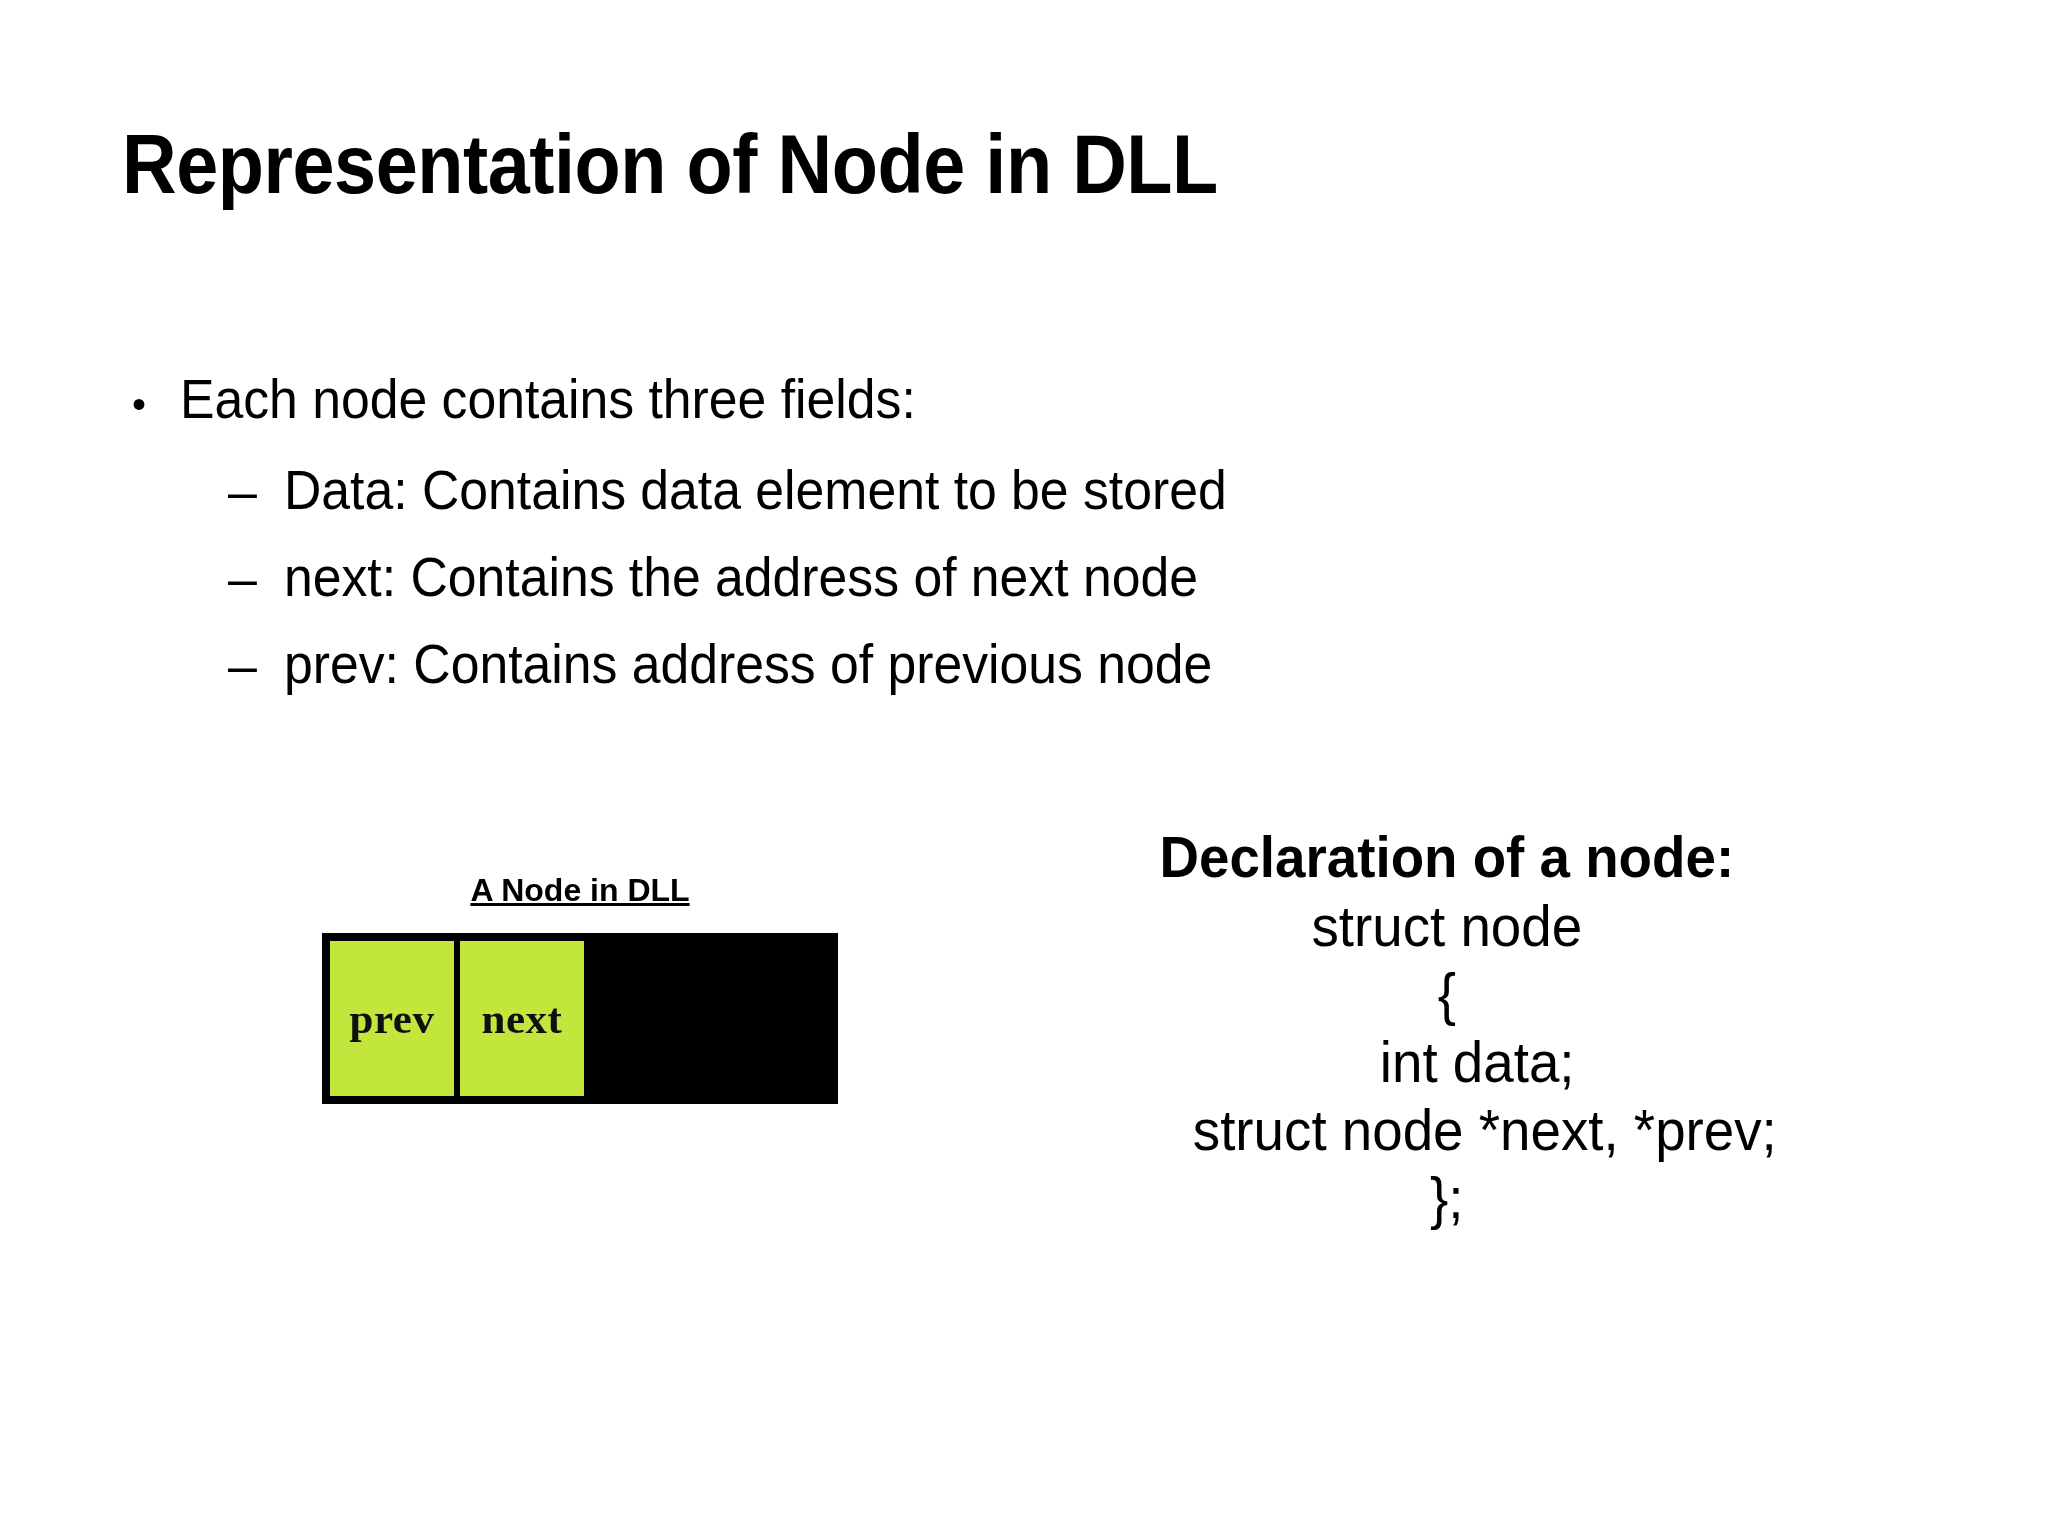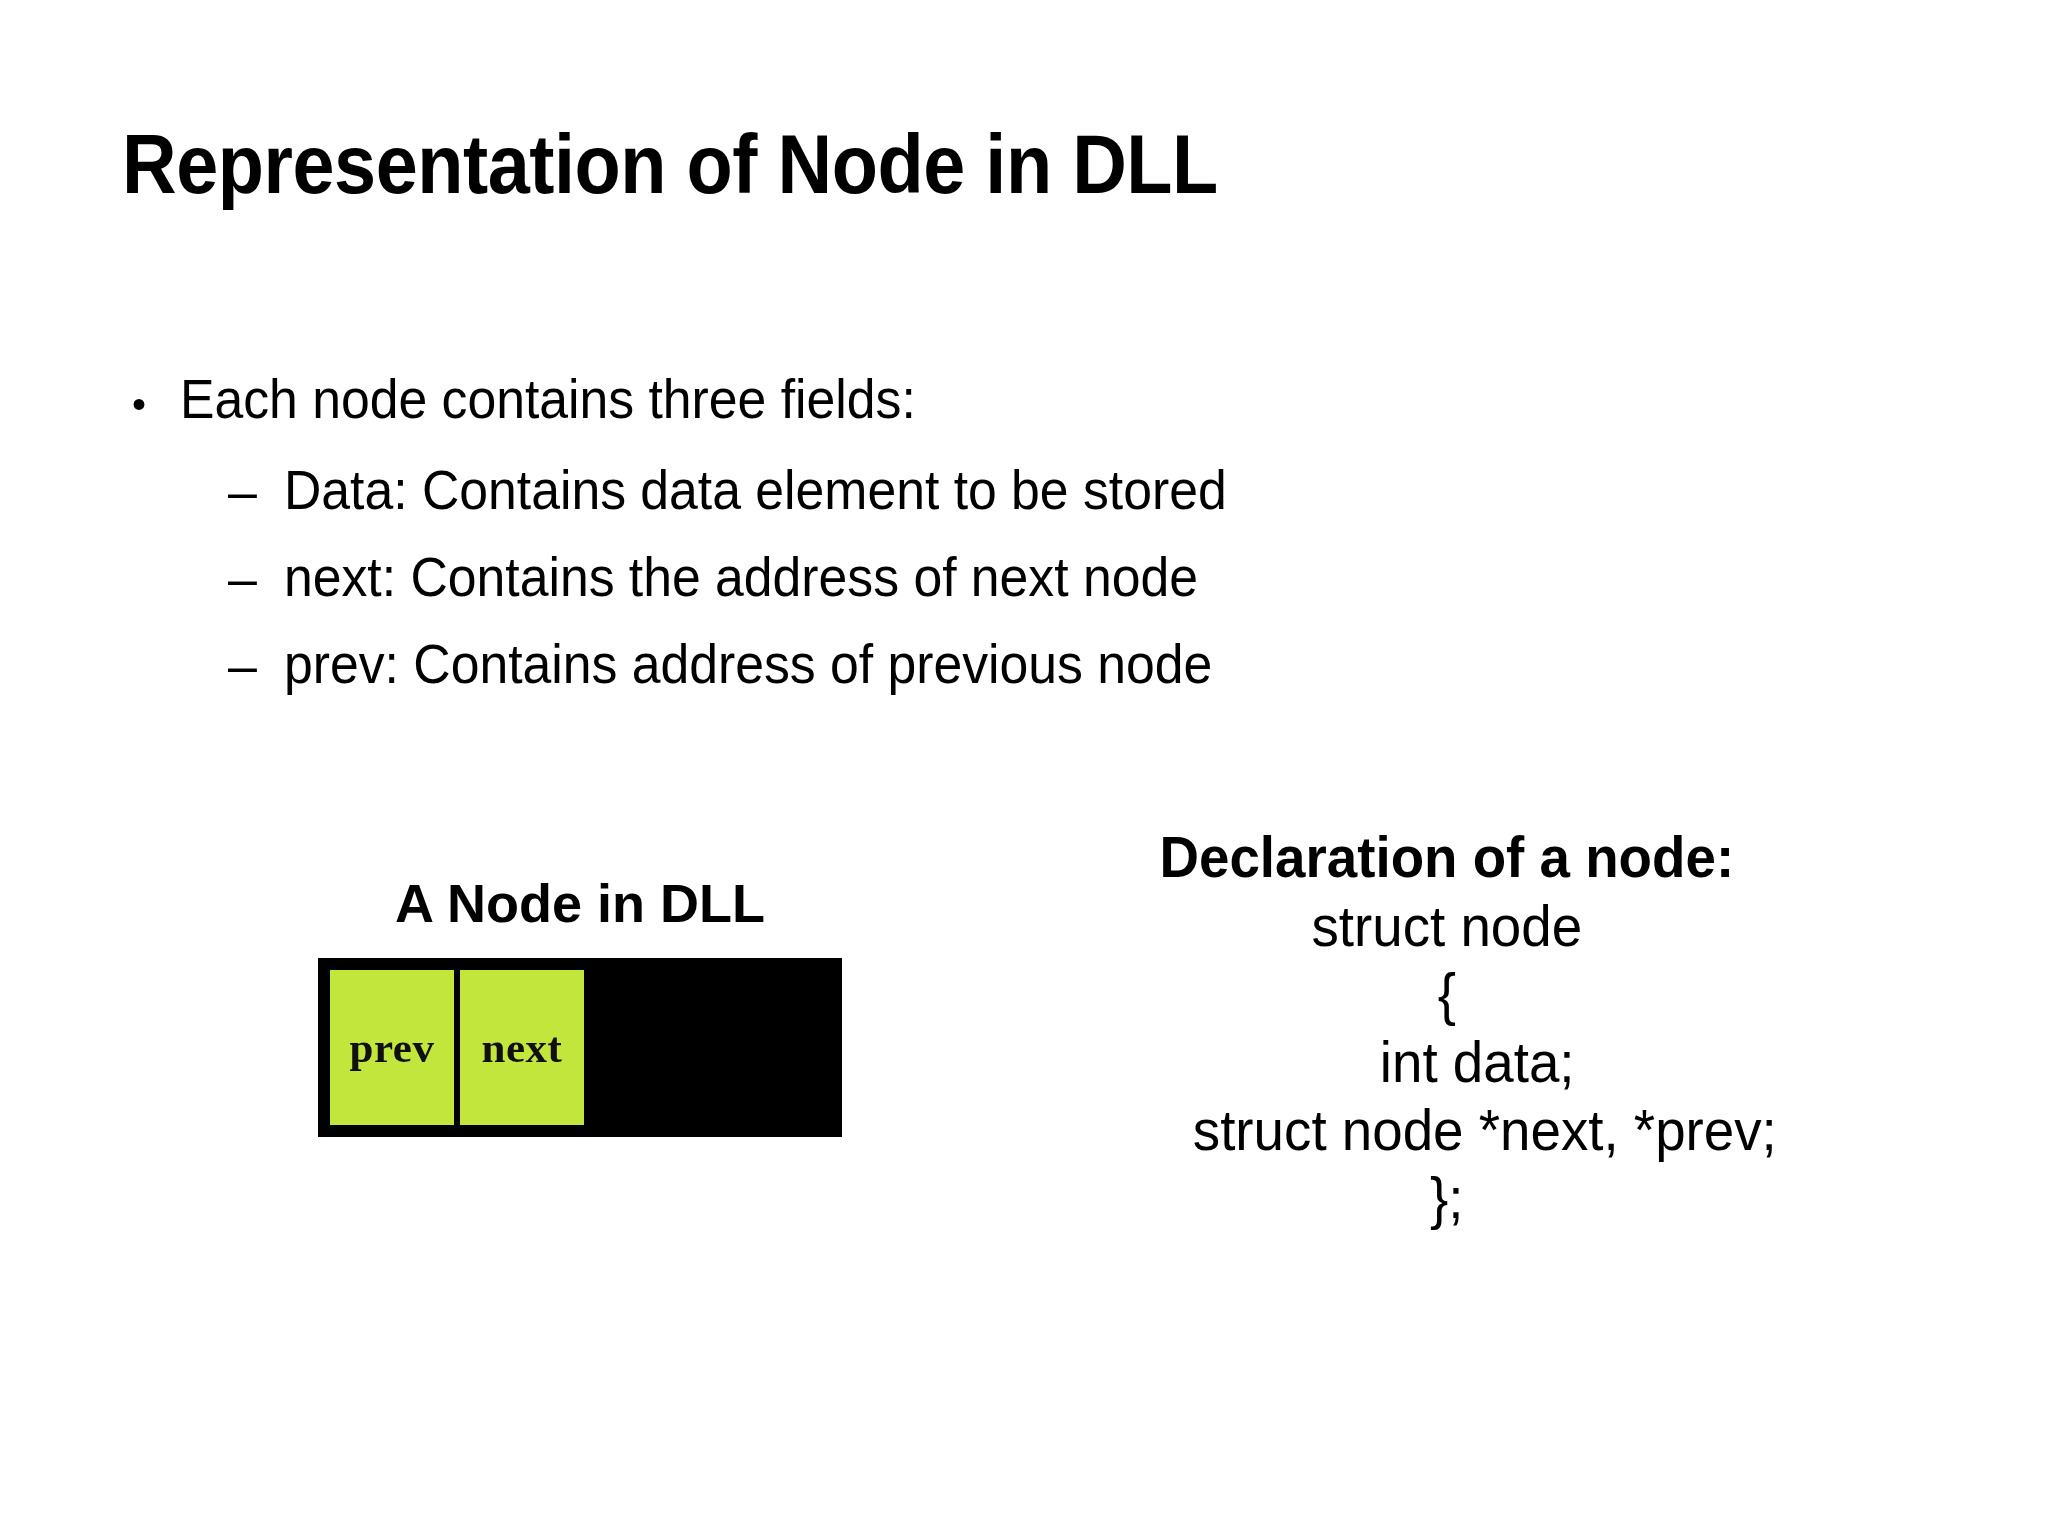--- a/index.html
+++ b/index.html
@@ -76,33 +76,34 @@
   }
 
   
   #node-figure {
     position: absolute;
     left: 300px;
     top: 872px;
     width: 560px;
   }
   #node-figure-caption {
-    font-size: 54px;
+    font-size: 32px;
     font-weight: bold;
     text-align: center;
     color: #000000;
     margin-bottom: 24px;
     letter-spacing: 0px;
+    text-decoration: underline;
   }
   #node-box {
     margin: 0 auto;
     width: 500px;
     height: 155px;
     background: #000000;
-    border: 8px solid #0ea5e9;
+    border: 4px solid #0ea5e9;
     box-sizing: content-box;
     display: flex;
     align-items: stretch;
     gap: 6px;
     padding: 4px;
   }
   .node-cell {
     display: flex;
     align-items: center;
     justify-content: center;

